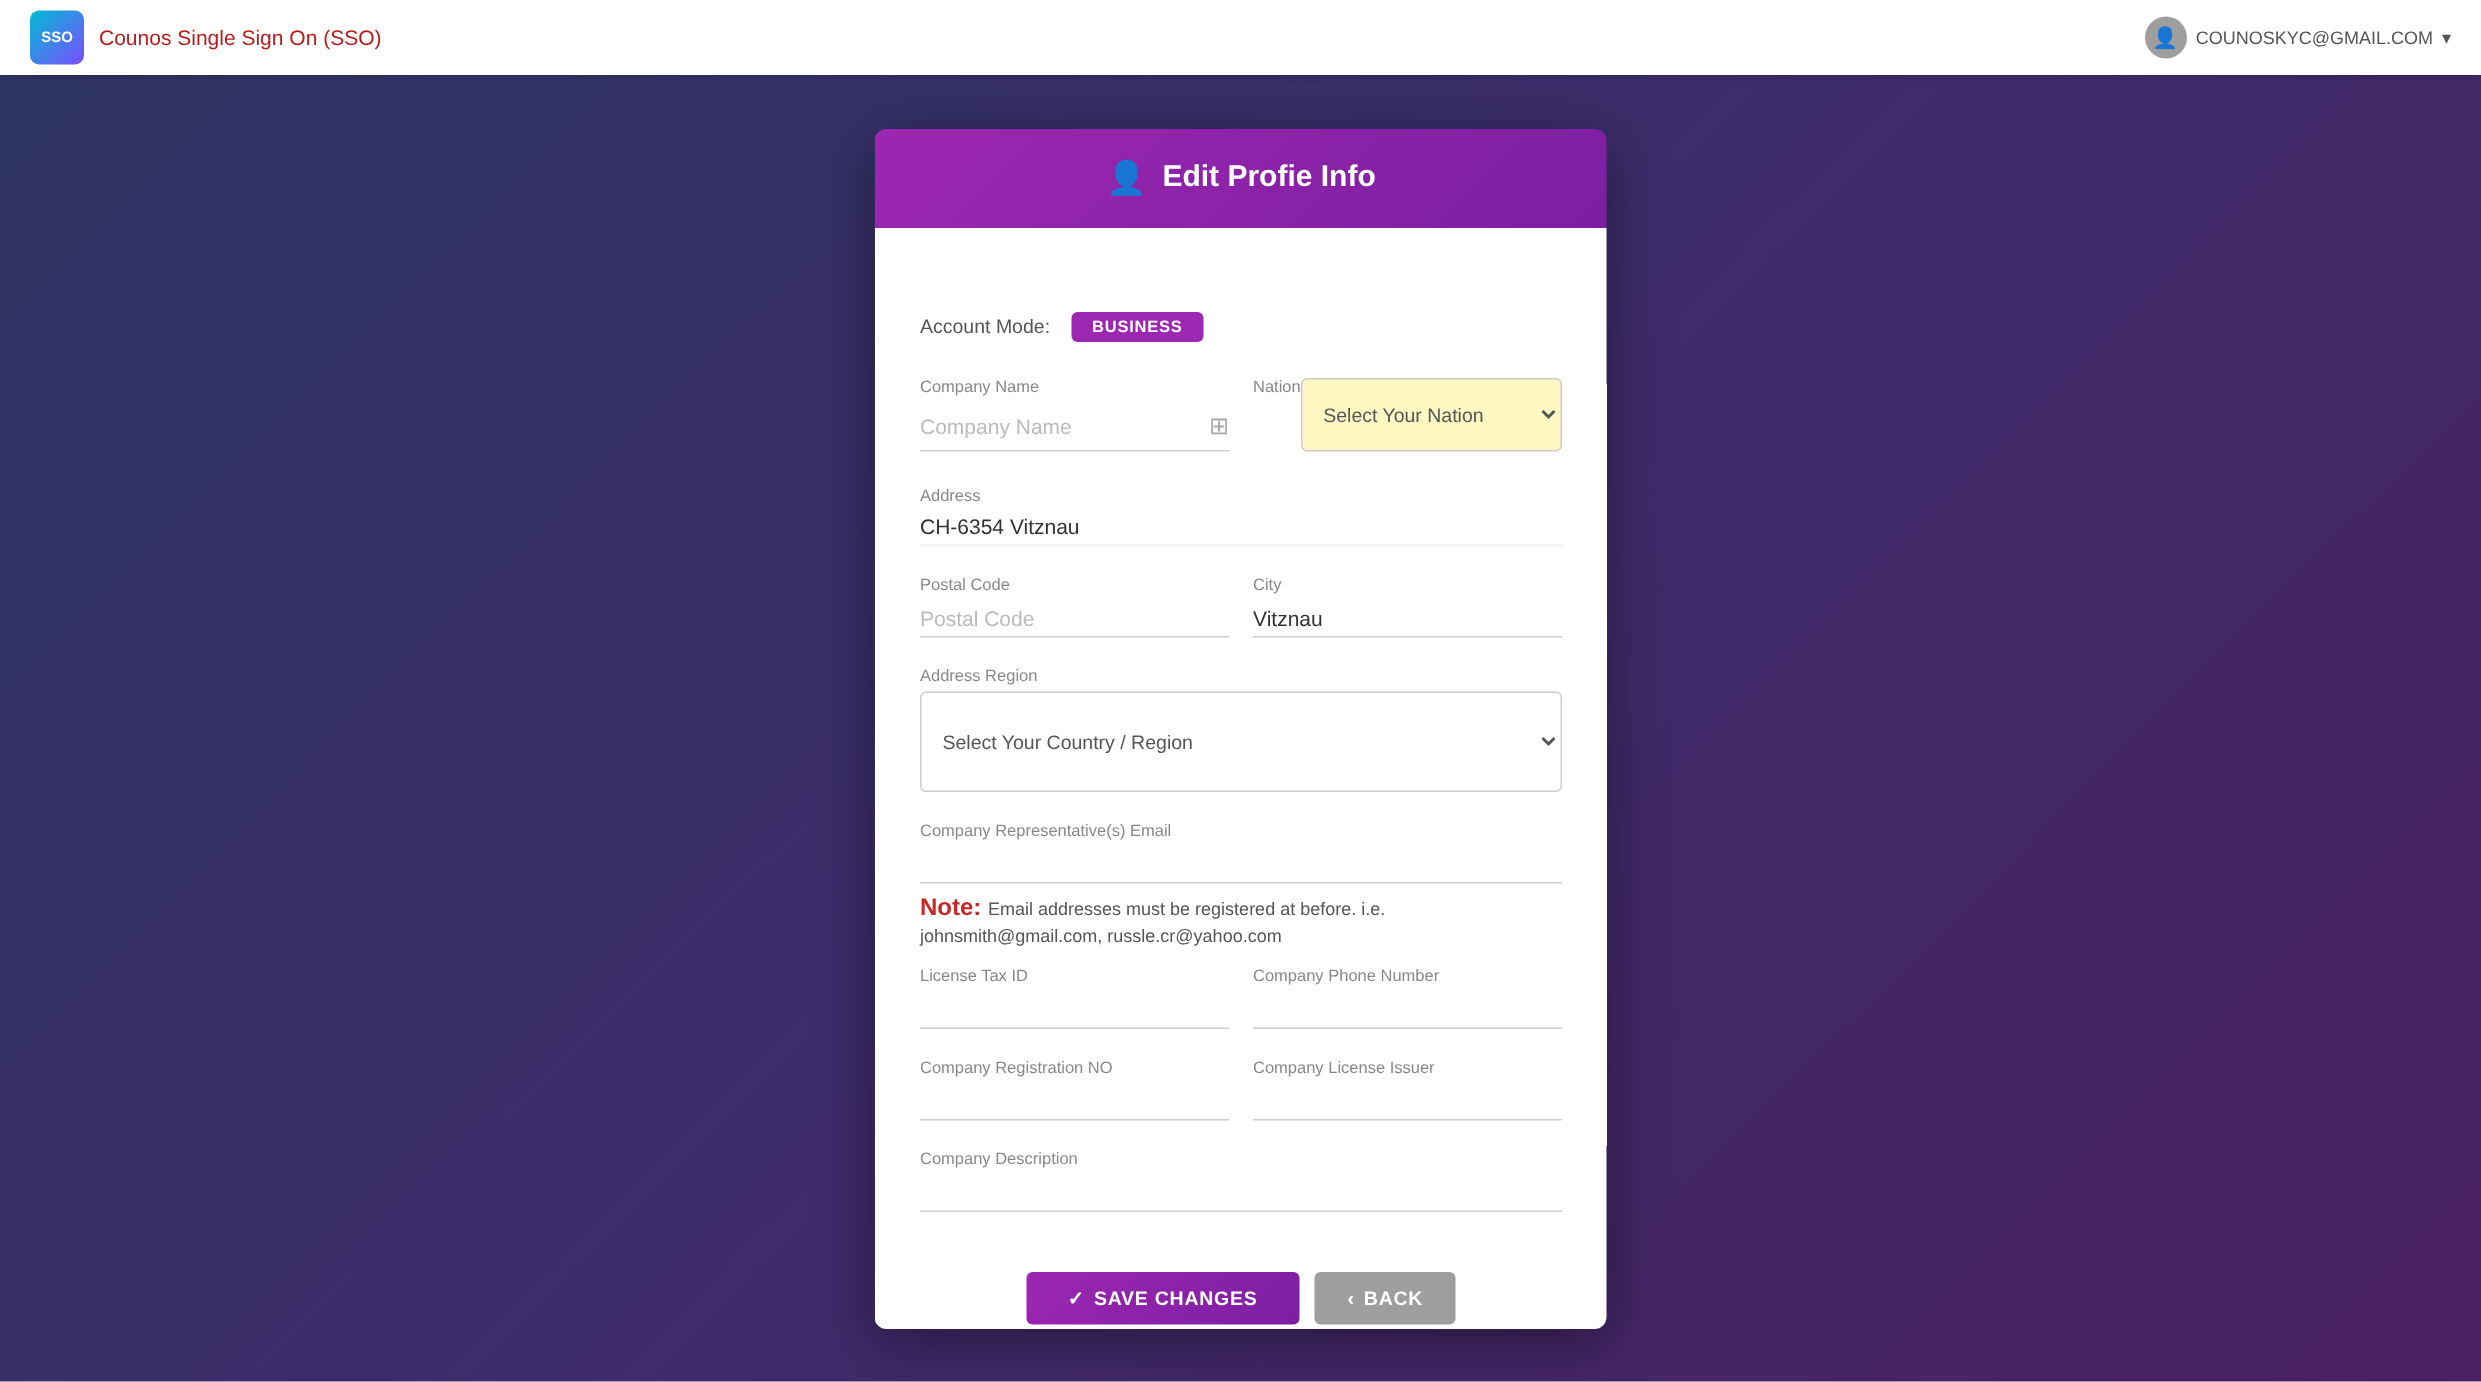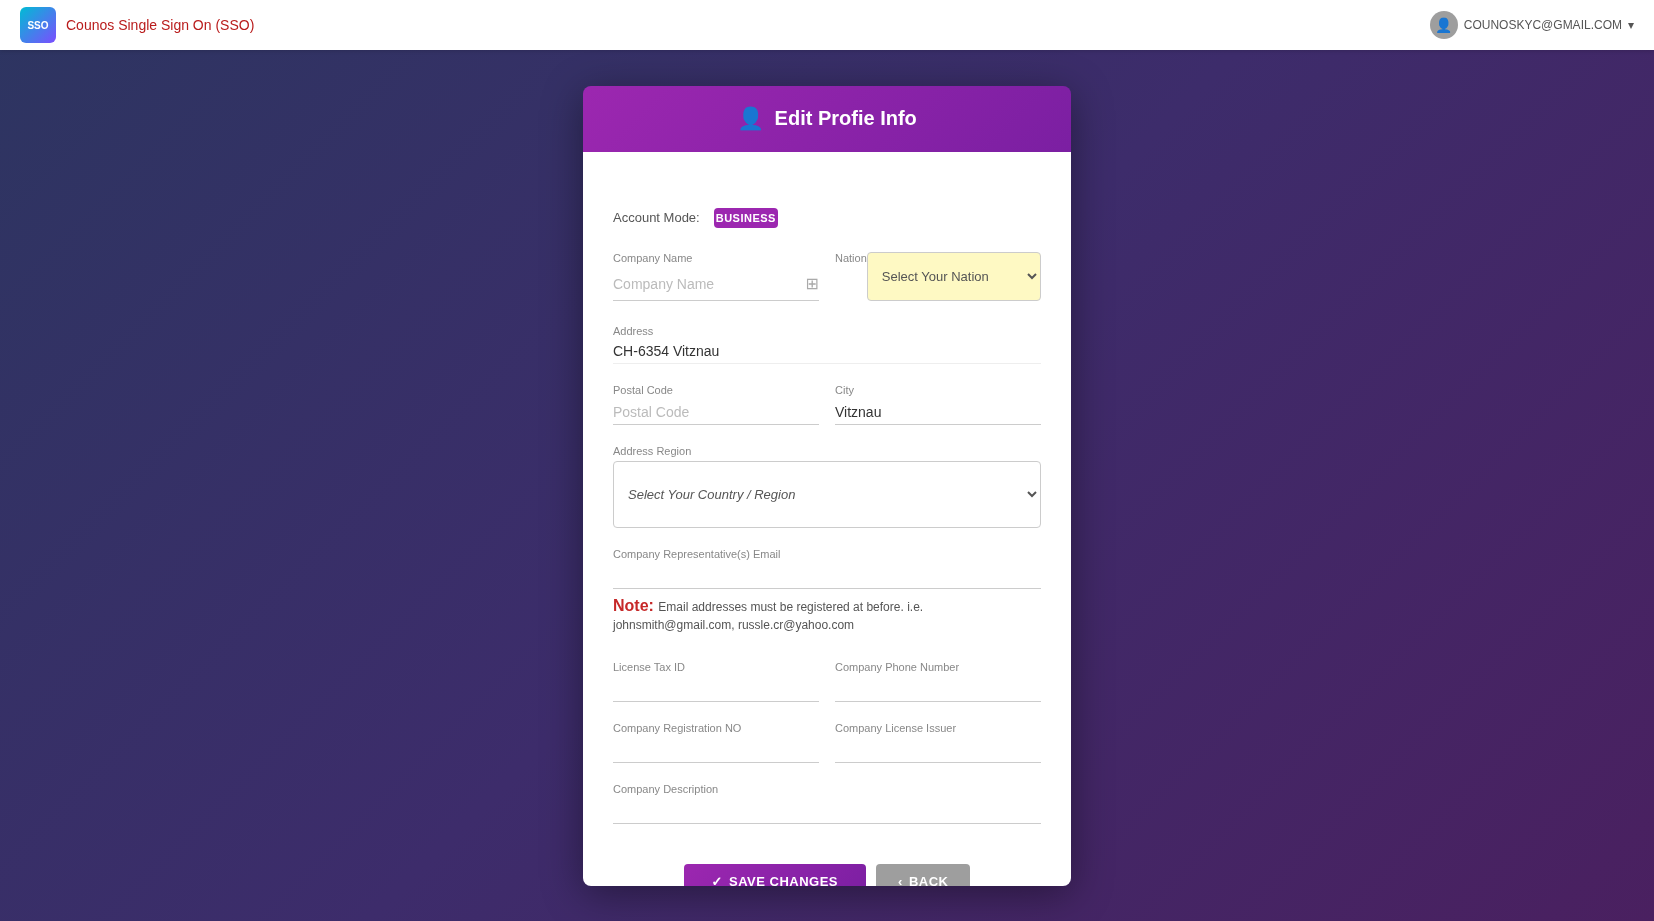--- a/index.html
+++ b/index.html
@@ -118,21 +118,21 @@
     }
     .account-mode-label {
       font-size: 13px;
       color: #555;
     }
     .business-badge {
       background: #9c27b0;
       color: #fff;
       font-size: 11px;
       font-weight: 700;
-      padding: 4px 2px;
+      padding: 4px 14px;
       border-radius: 4px;
       letter-spacing: 0.5px;
     }
 
     
     .form-row {
       display: flex;
       gap: 16px;
       margin-bottom: 20px;
     }
@@ -177,21 +177,20 @@
       border: 1px solid #ccc;
       border-radius: 4px;
       padding: 24px 10px;
       font-size: 13px;
       color: #555;
       background: #fff;
       width: 100%;
       outline: none;
       cursor: pointer;
       appearance: auto;
-      font-style: italic;
     }
 
     .form-input-with-icon {
       display: flex;
       align-items: center;
       border-bottom: 1px solid #ccc;
       padding: 4px 0;
     }
     .form-input-with-icon input {
       border: none;
@@ -200,21 +199,21 @@
       font-size: 14px;
       color: #333;
       background: transparent;
     }
     .form-input-with-icon .input-icon {
       color: #aaa;
       font-size: 16px;
     }
 
     .note-row {
-      margin-bottom: 28px;
+      margin-bottom: 12px;
     }
     .note-text {
       font-size: 12px;
       color: #555;
     }
     .note-bold {
       color: #c62828;
       font-weight: 700;
     }
 

